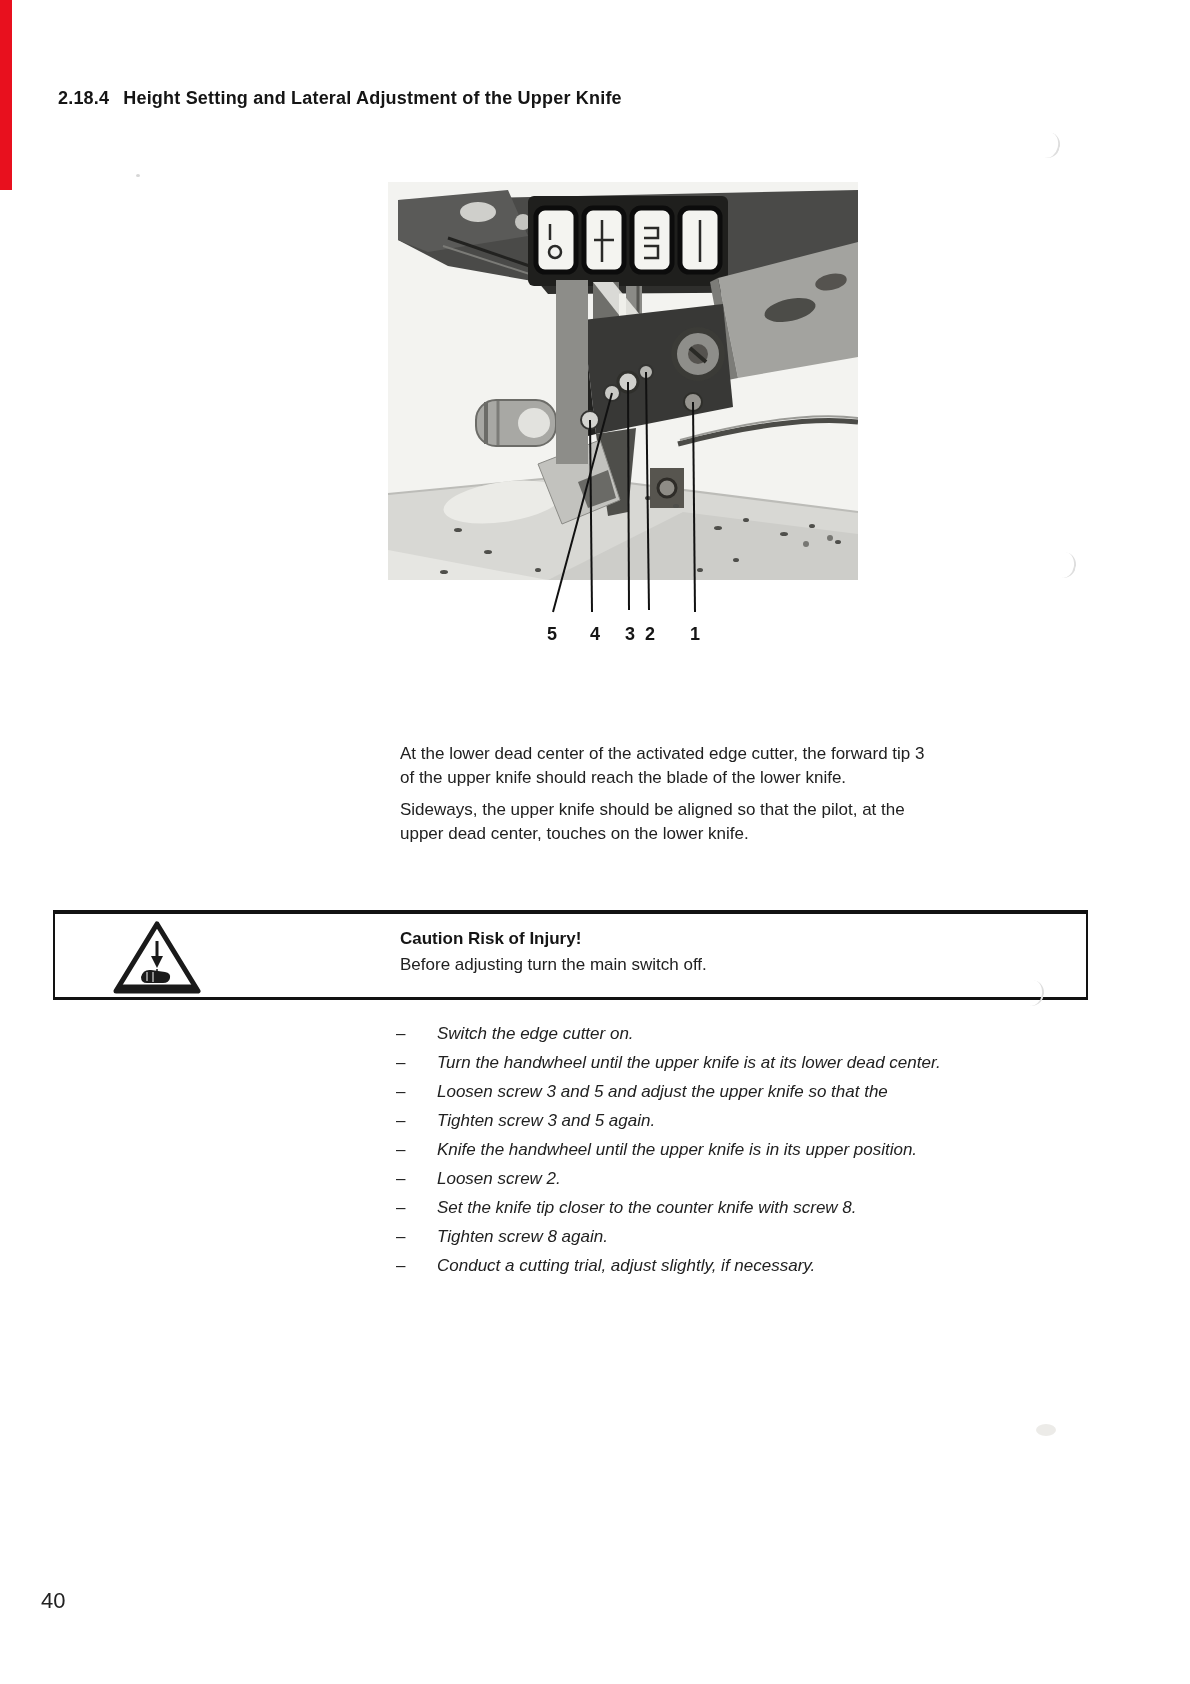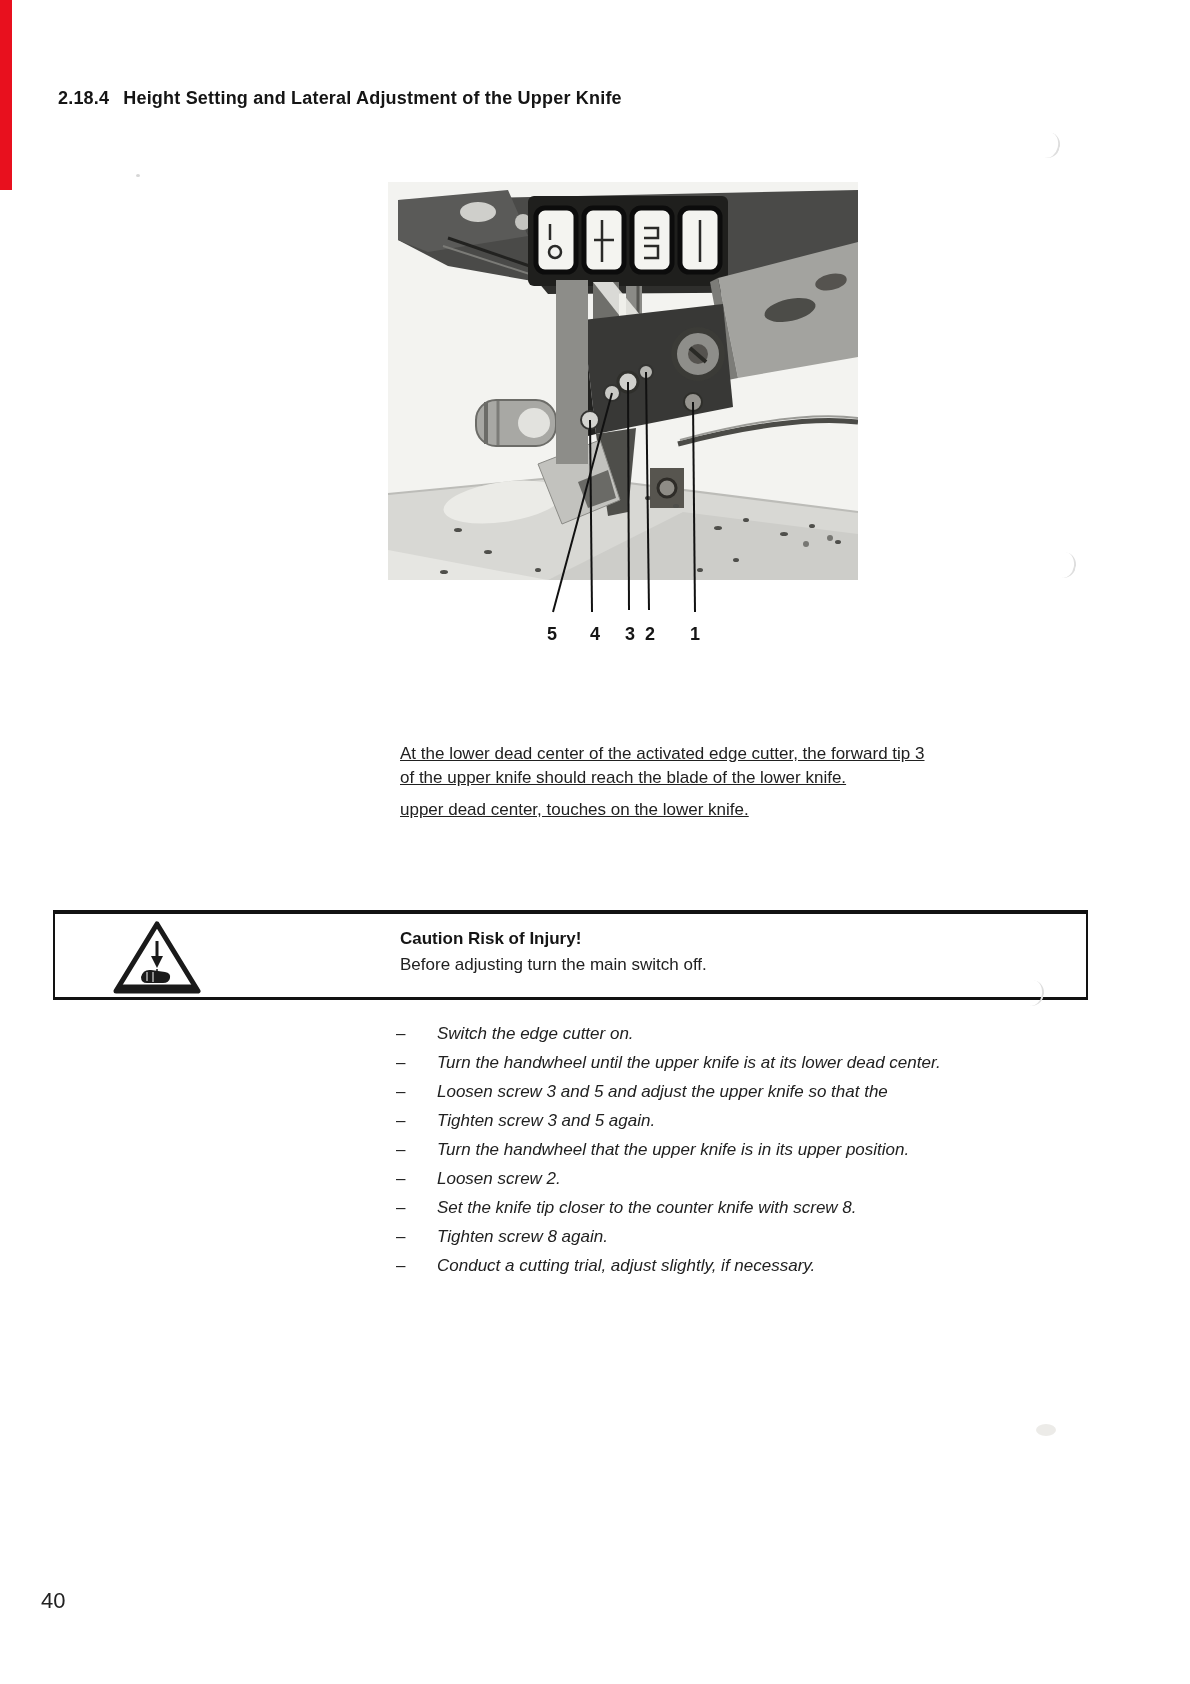--- a/index.html
+++ b/index.html
@@ -20,21 +20,21 @@
   .heading{position:absolute;left:58px;top:88px;display:flex;gap:14px;
     font-size:18px;font-weight:bold;letter-spacing:.2px;color:#151515;white-space:nowrap;}
 
   
   .figure{position:absolute;left:388px;top:182px;width:470px;height:480px;}
   .figure svg{position:absolute;left:0;top:0;}
   .callout-num{position:absolute;top:442px;transform:translateX(-50%);
     font-size:18px;font-weight:bold;color:#151515;}
 
   
-  .paragraphs{position:absolute;left:400px;top:742px;width:680px;font-size:17px;color:#212121;text-decoration:underline;}
+  .paragraphs{position:absolute;left:400px;top:742px;width:680px;font-size:17px;color:#212121;}
   .paragraphs .para{margin:0 0 8px 0;}
   .paragraphs .line{line-height:24px;white-space:nowrap;}
 
   
   .caution-box{position:absolute;left:53px;top:910px;width:1035px;height:90px;
     border-style:solid;border-color:#121212;border-width:4px 2px 3px 2px;background:#ffffff;box-sizing:border-box;}
   .caution-icon{position:absolute;left:56px;top:5px;width:92px;height:78px;}
   .caution-text{position:absolute;left:345px;top:12px;}
   .caution-title{font-size:17px;font-weight:bold;line-height:26px;color:#151515;white-space:nowrap;}
   .caution-body{font-size:17px;line-height:26px;color:#212121;white-space:nowrap;text-align:right;}
@@ -173,20 +173,21 @@
     <span class="callout-num" style="left:262px;">2</span>
     <span class="callout-num" style="left:307px;">1</span>
   </div>
 
   <div class="paragraphs">
     <div class="para">
       <div class="line">At the lower dead center of the activated edge cutter, the forward tip 3</div>
       <div class="line">of the upper knife should reach the blade of the lower knife.</div>
     </div>
     <div class="para">
+      <div class="line">Sideways, the upper knife should be aligned so that the pilot, at the</div>
       <div class="line">upper dead center, touches on the lower knife.</div>
     </div>
   </div>
 
   <div class="caution-box">
     <div class="caution-icon">
       <svg width="92" height="78" viewBox="0 0 92 78">
         <polygon points="46,5 87,72 5,72" fill="#ffffff" stroke="#1a1a1a" stroke-width="5" stroke-linejoin="round"></polygon>
         <line x1="9" y1="69" x2="83" y2="69" stroke="#1a1a1a" stroke-width="7"></line>
         <line x1="46" y1="22" x2="46" y2="38" stroke="#1a1a1a" stroke-width="3"></line>
@@ -224,21 +225,21 @@
     </div>
     <div class="step">
       <span class="dash">–</span>
       <div class="txt">
           <div class="line">Tighten screw 3 and 5 again.</div>
         </div>
     </div>
     <div class="step">
       <span class="dash">–</span>
       <div class="txt">
-          <div class="line">Turn the handwheel that the upper knife is in its upper position.</div>
+          <div class="line">Knife the handwheel until the upper knife is in its upper position.</div>
         </div>
     </div>
     <div class="step">
       <span class="dash">–</span>
       <div class="txt">
           <div class="line">Loosen screw 2.</div>
         </div>
     </div>
     <div class="step">
       <span class="dash">–</span>

